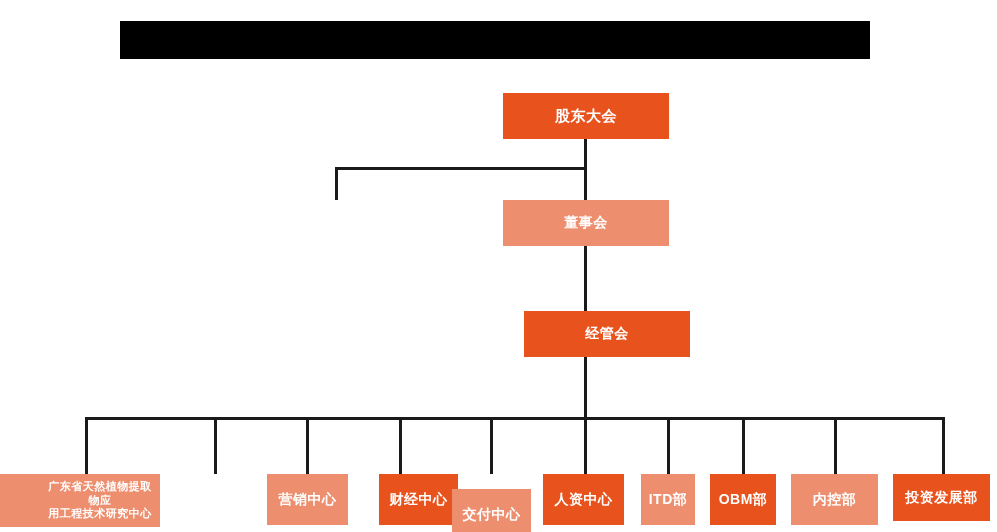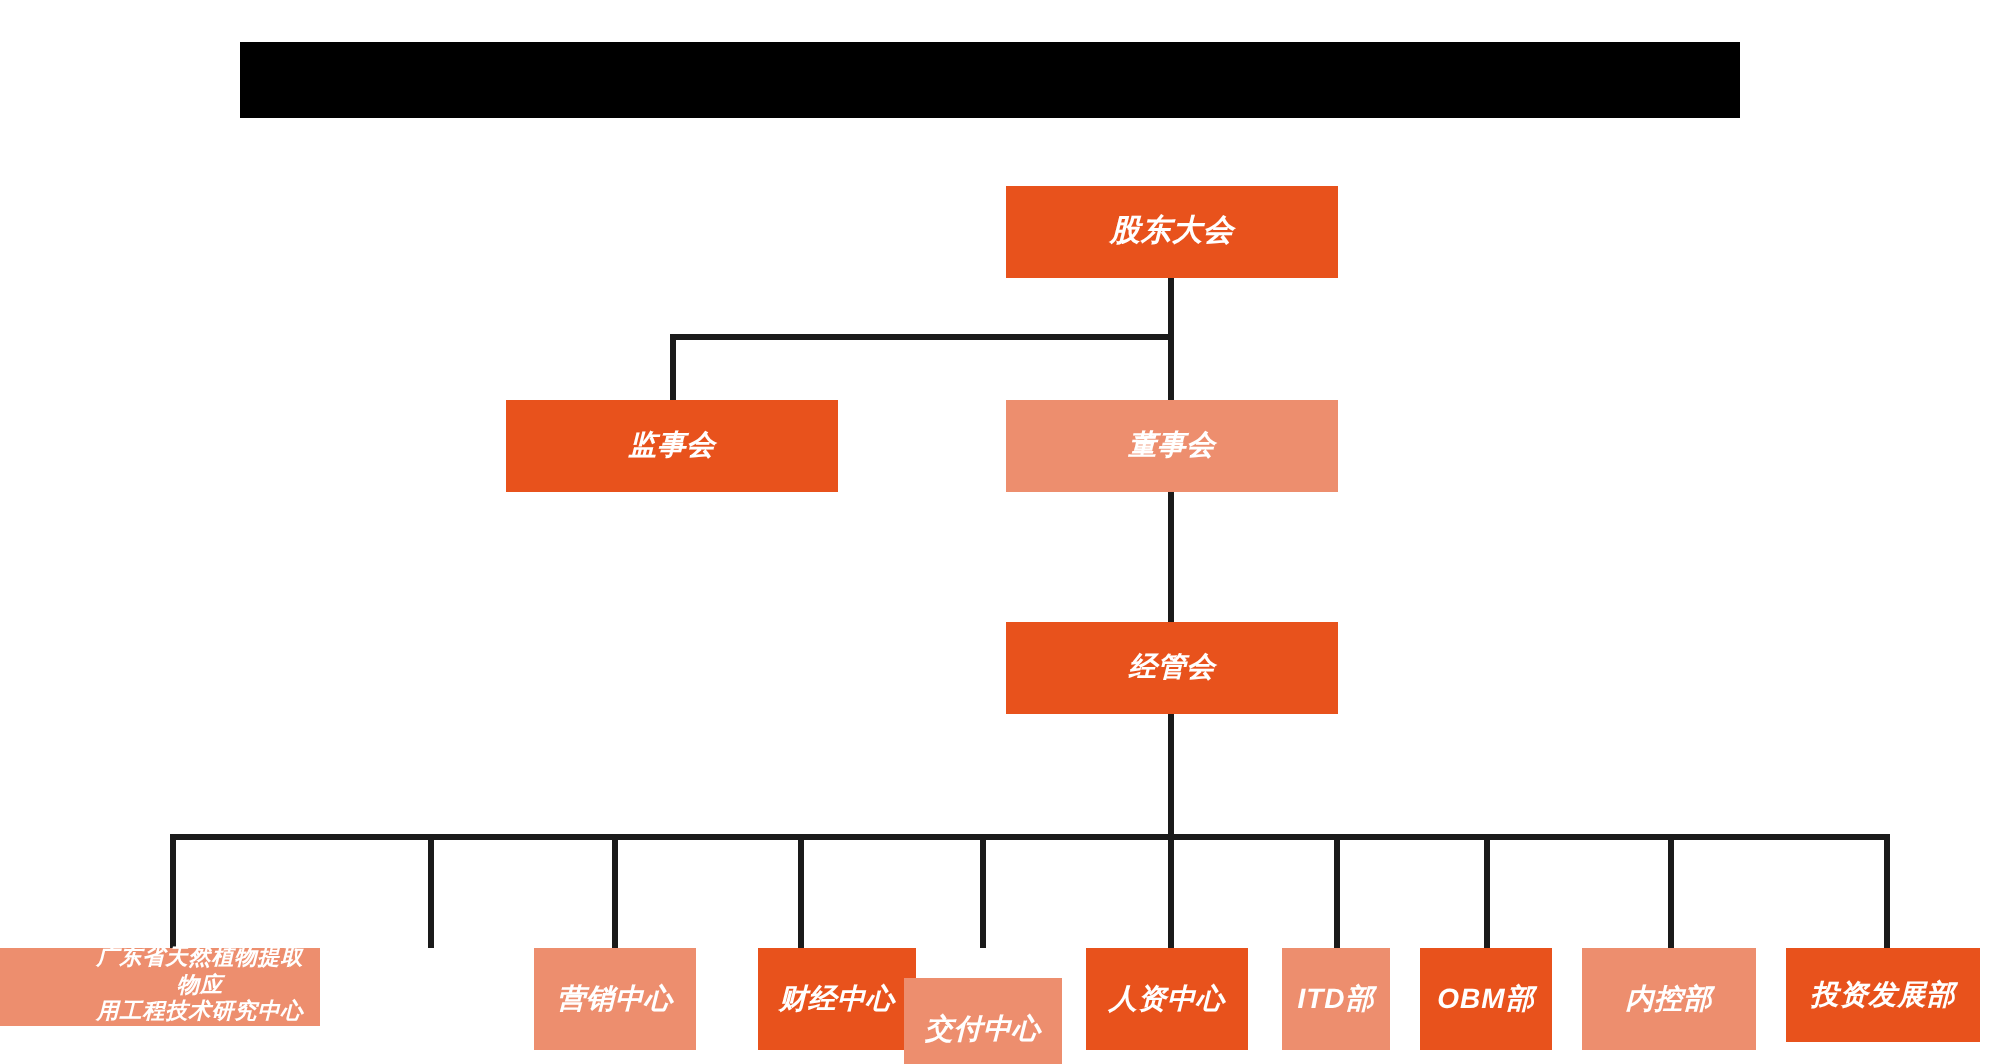--- a/index.html
+++ b/index.html
@@ -51,21 +51,20 @@
     line-height: 1.25;
     z-index: 5;
   }
   .box.dark  { background: #E8521C; }
   .box.light { background: #ED8E6E; justify-content: center; }
 
   .box .label {
     display: block;
     padding: 0 4px;
     white-space: pre-line;
-    font-style: italic;
   }
 
   .fs-15 { font-size: 15px; }
   .fs-14 { font-size: 14px; }
   .fs-11 { font-size: 11px; }
 </style>
 </head>
 <body>
 
 <div id="canvas">
@@ -77,49 +76,46 @@
   </div>
 
   <div class="line v" style="left:584px; top:139px; height:31px;"></div>
 
   <div class="line h" style="left:335px; top:167px; width:251px;"></div>
 
   <div class="line v" style="left:335px; top:167px; height:33px;"></div>
 
   <div class="line v" style="left:584px; top:167px; height:33px;"></div>
 
-  <div class="box dark fs-14" style="left:253px; top:200px; width:166px; height:46px;">
-    <span class="label">监事会</span>
-  </div>
 
   <div class="box light fs-14" style="left:503px; top:200px; width:166px; height:46px;">
     <span class="label">董事会</span>
   </div>
 
   <div class="line v" style="left:584px; top:246px; height:65px;"></div>
 
-  <div class="box dark fs-14" style="left:503px; top:311px; width:166px; height:46px;">
+  <div class="box dark fs-14" style="left:524px; top:311px; width:166px; height:46px;">
     <span class="label">经管会</span>
   </div>
 
   <div class="line v" style="left:584px; top:357px; height:62px;"></div>
   <div class="line h" style="left:85px; top:417px; width:859px;"></div>
 
   <div class="line v" style="left:85px;  top:417px; height:57px;"></div>
   <div class="line v" style="left:214px; top:417px; height:57px;"></div>
   <div class="line v" style="left:306px; top:417px; height:57px;"></div>
   <div class="line v" style="left:399px; top:417px; height:57px;"></div>
   <div class="line v" style="left:490px; top:417px; height:57px;"></div>
   <div class="line v" style="left:584px; top:417px; height:57px;"></div>
   <div class="line v" style="left:667px; top:417px; height:57px;"></div>
   <div class="line v" style="left:742px; top:417px; height:57px;"></div>
   <div class="line v" style="left:834px; top:417px; height:57px;"></div>
   <div class="line v" style="left:942px; top:417px; height:57px;"></div>
 
-  <div class="box light fs-11" style="left:0px; top:474px; width:160px; height:39px;padding-left:40px;">
+  <div class="box light fs-11" style="left:0px; top:474px; width:160px; height:53px;padding-left:40px;">
     <span class="label">广东省天然植物提取物应
 用工程技术研究中心</span>
   </div>
 
 
   <div class="box light fs-14" style="left:267px; top:474px; width:81px; height:51px;">
     <span class="label">营销中心</span>
   </div>
 
   <div class="box dark fs-14" style="left:361px; top:474px; width:79px; height:51px;margin-left:18px;">

